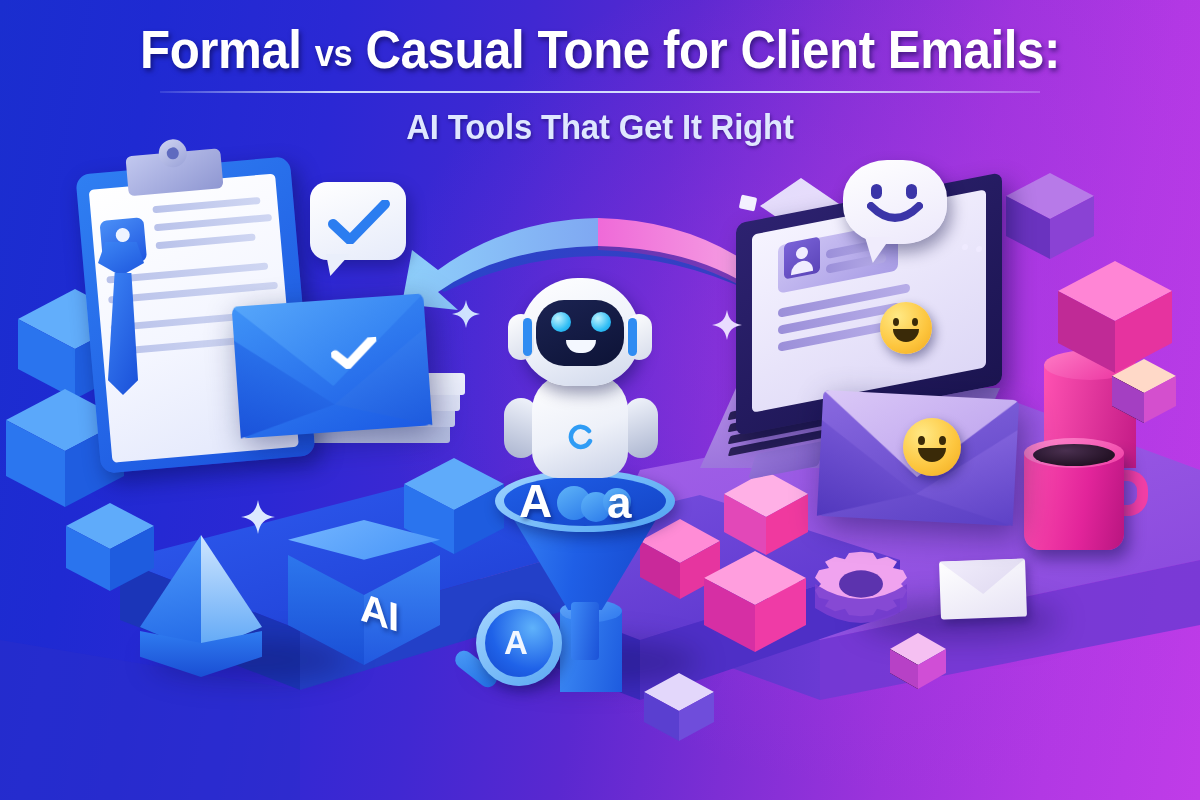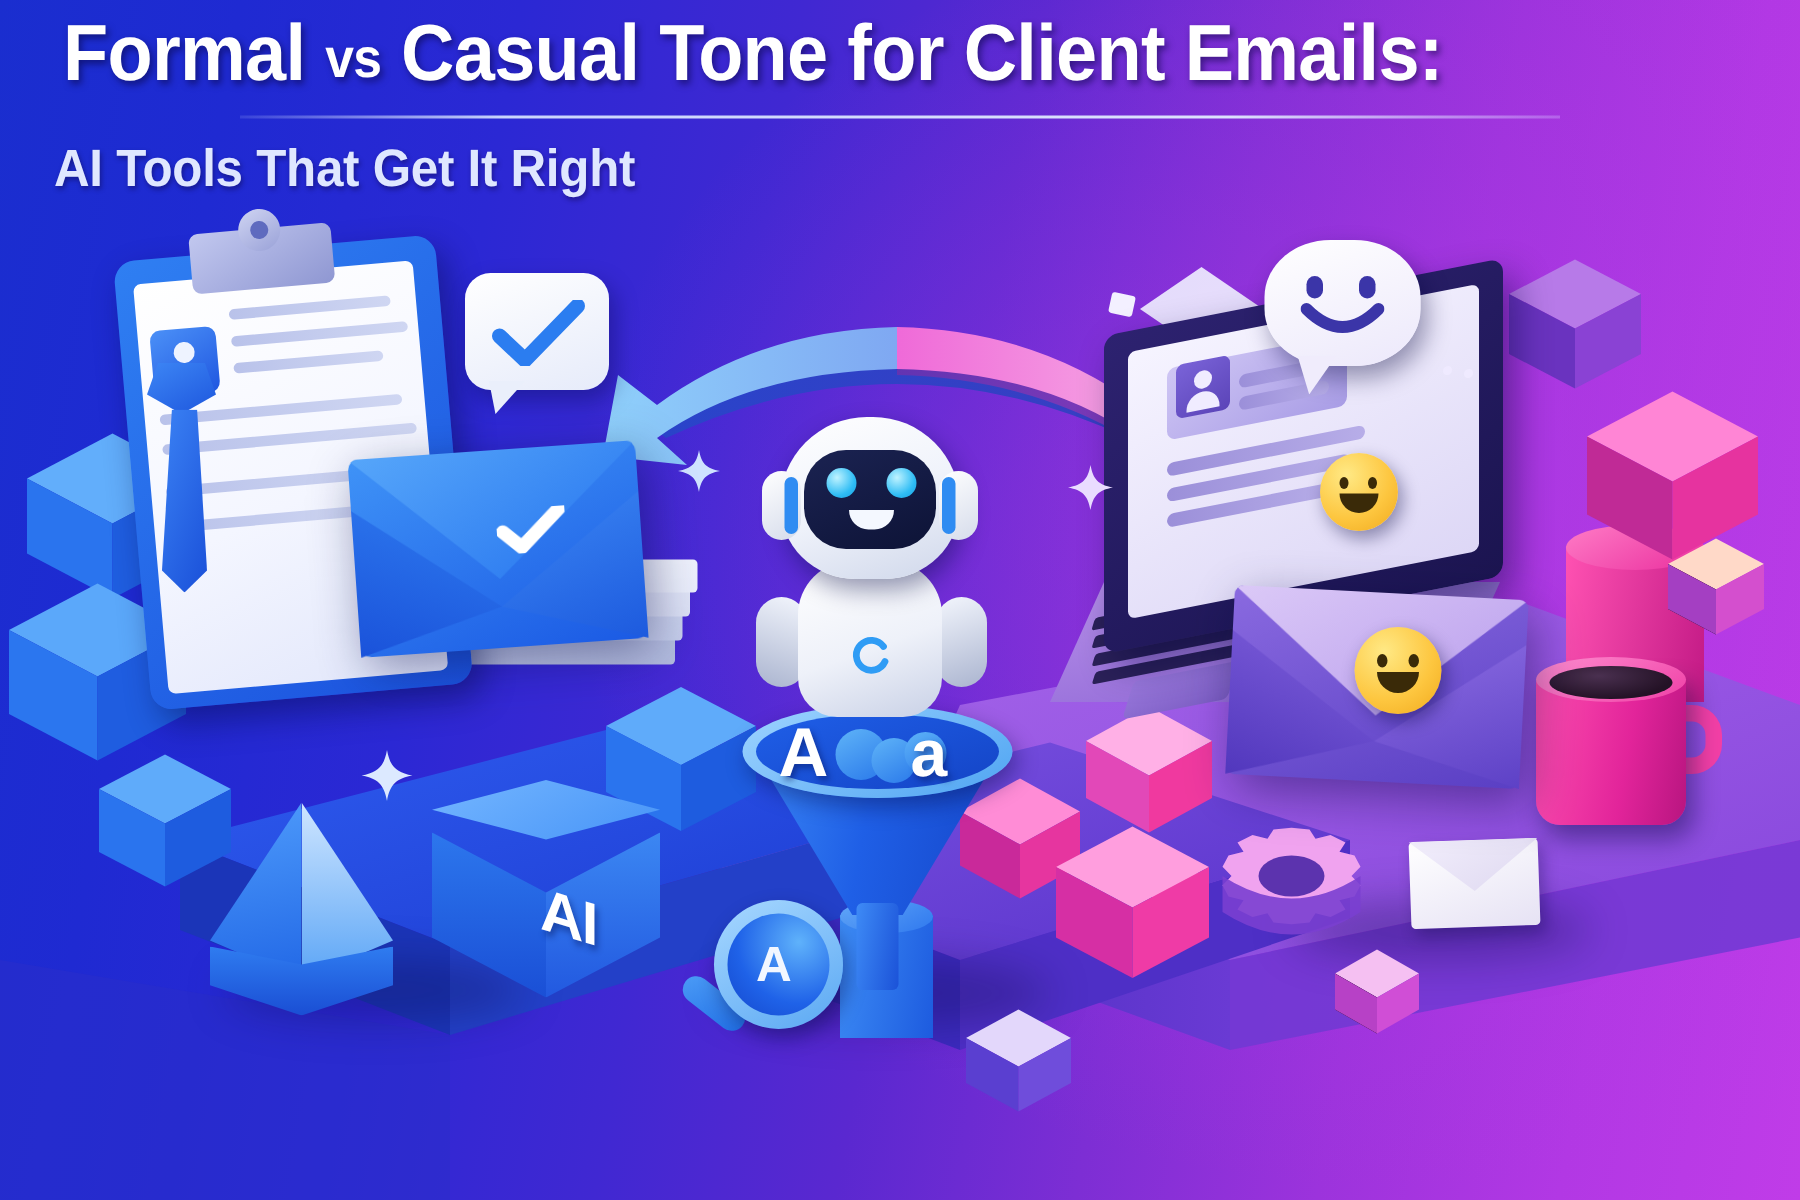--- a/index.html
+++ b/index.html
@@ -13,21 +13,21 @@
     position:relative; width:1200px; height:800px; overflow:hidden;
     background:
       radial-gradient(ellipse 900px 700px at 78% 45%, rgba(180,60,230,.55) 0%, rgba(150,45,215,0) 62%),
       linear-gradient(100deg,
         #1a2ecf 0%, #1f2ad2 12%, #2b28d4 26%, #4028d2 40%,
         #5a28d0 52%, #7d2ed4 64%, #9c33dc 76%, #b238e4 88%, #c03ce8 100%);
   }
   .layer { position:absolute; inset:0; }
 
   
-  #titleblock { position:absolute; left:0; top:8px; width:1200px; z-index:60; }
+  #titleblock { position:absolute; left:0; top:22px; width:1200px; text-align:center; z-index:60; }
   #title {
     font-size:53px; font-weight:bold; color:#ffffff;
     letter-spacing:-.5px; line-height:1.05;
     font-family:"Liberation Sans", sans-serif;
     transform:scaleX(.93); transform-origin:center;
     text-shadow:2px 3px 5px rgba(8,4,60,.55);
     white-space:nowrap;
   }
   #title .vs { font-size:37px; vertical-align:2px; }
   #divider {

